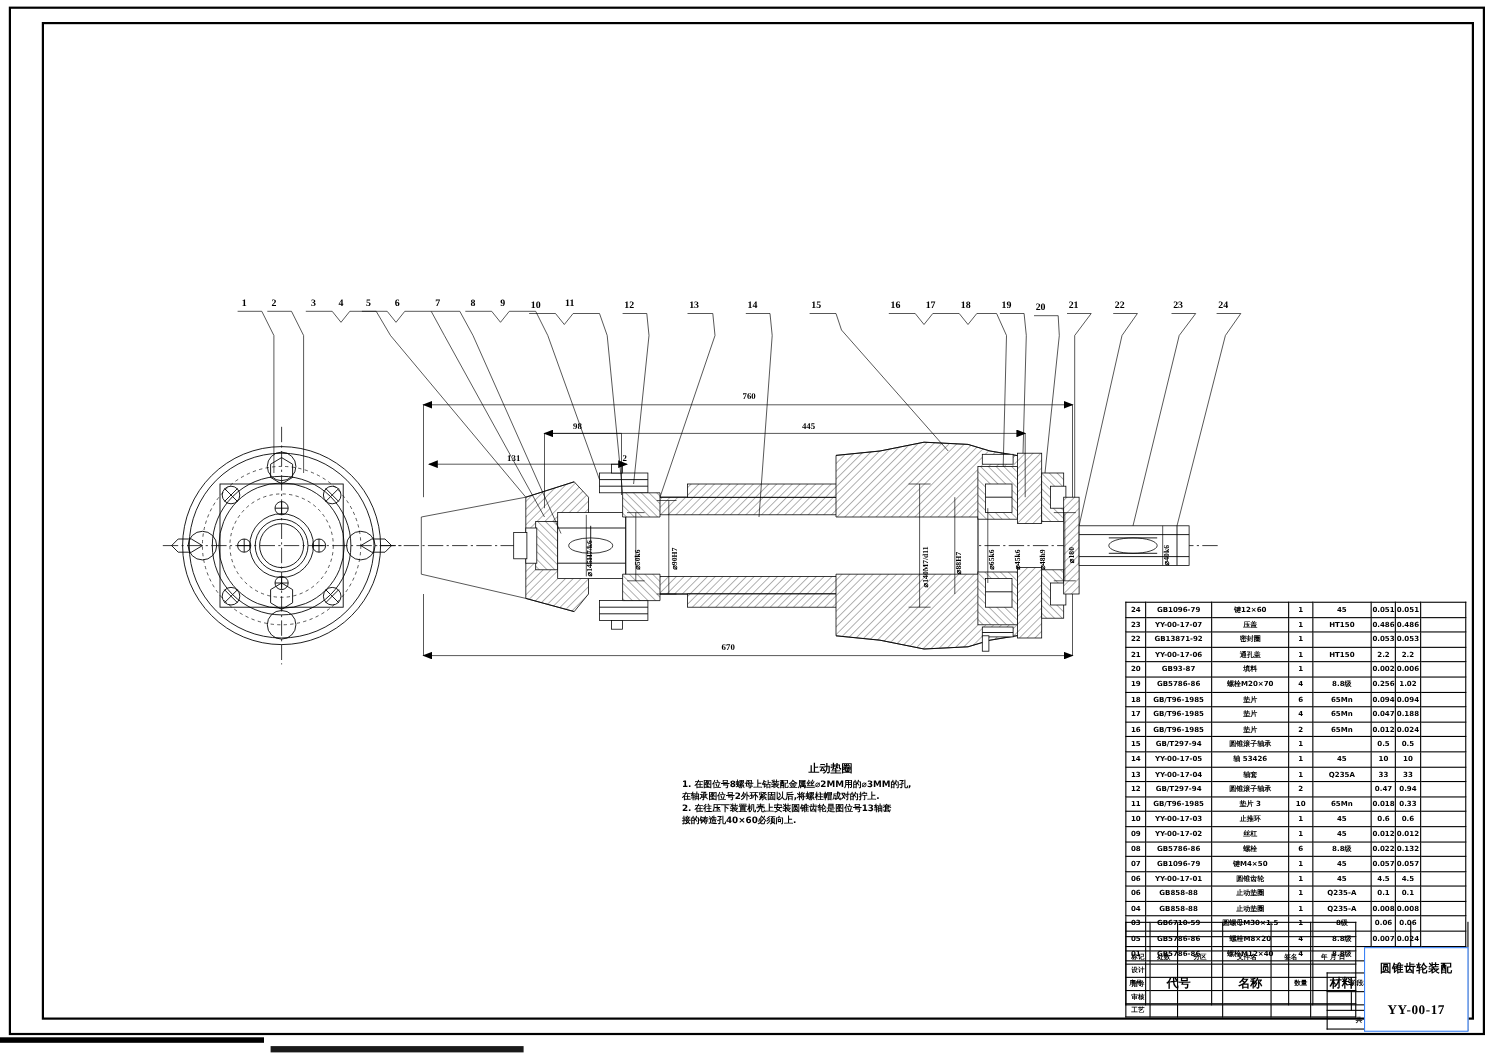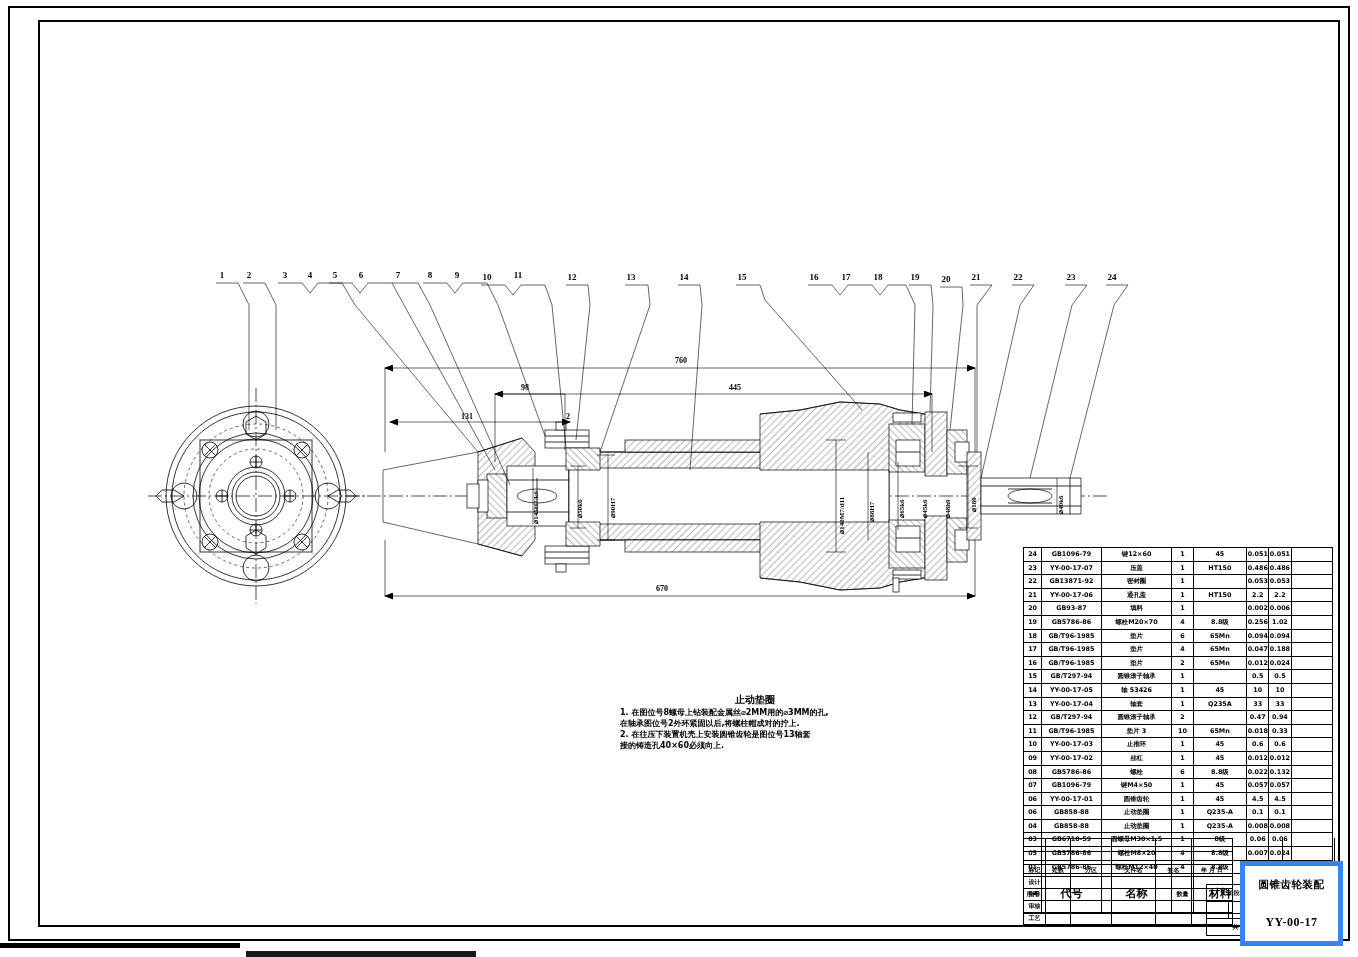--- a/index.html
+++ b/index.html
@@ -754,19 +754,19 @@
           <td class="gongzhang" colspan="2">第  张</td>
         </tr>
       </tbody>
         </table>
       <div style="position:absolute;left:76px;top:0px;width:51px;height:98px;"></div>
     </div>
 
     <div style="position:absolute;left:259px;top:0px;width:51px;height:98px;border:1px solid #000;border-top:none;"></div>
   </div>
 
-  <div style="position:absolute;left:1240px;top:861px;width:93px;height:75px;border:5px solid #3b82f6;
+  <div style="position:absolute;left:1240px;top:861px;width:93px;height:75px;border:1px solid #3b82f6;
               display:flex;flex-direction:column;align-items:center;justify-content:space-around;background:#fff;">
     <div class="asmname">圆锥齿轮装配</div>
     <div class="drawno">YY-00-17</div>
   </div>
 
 </div>
 
 </body></html>

